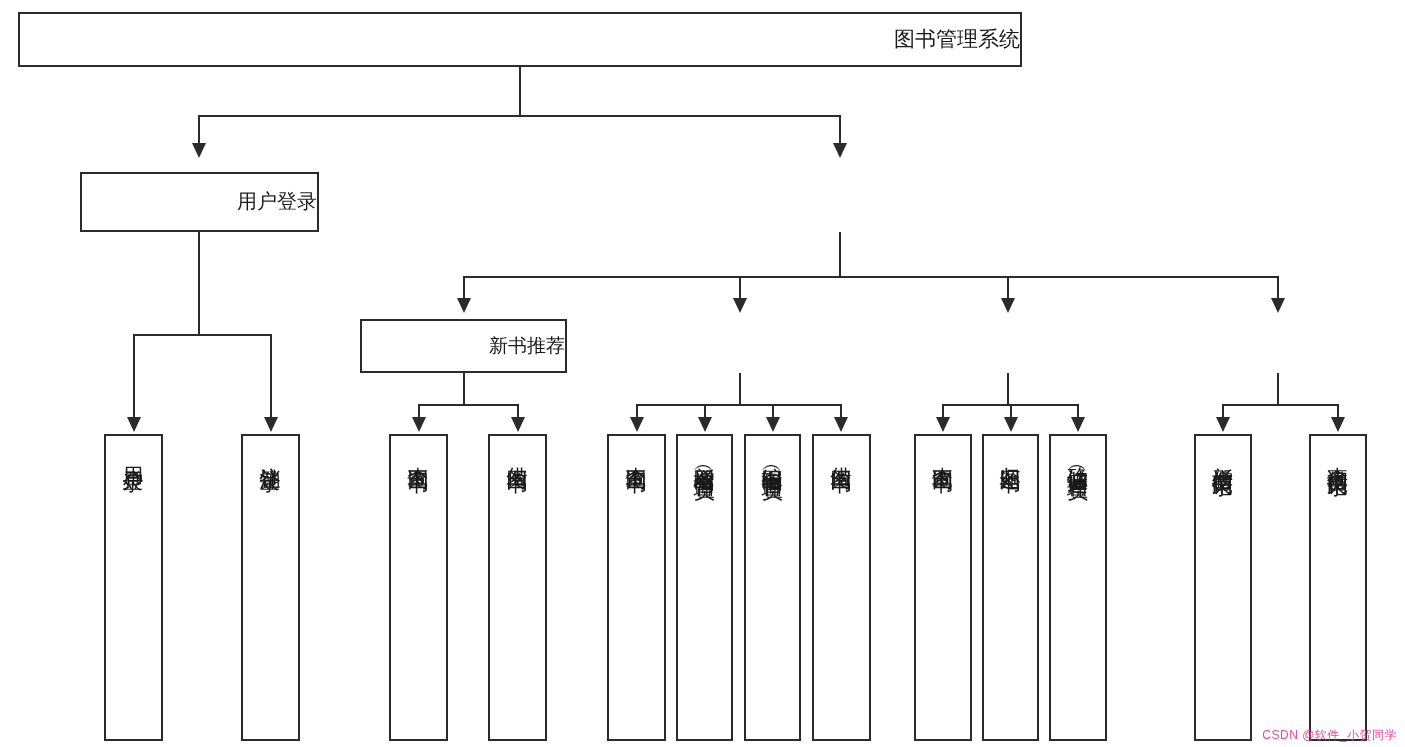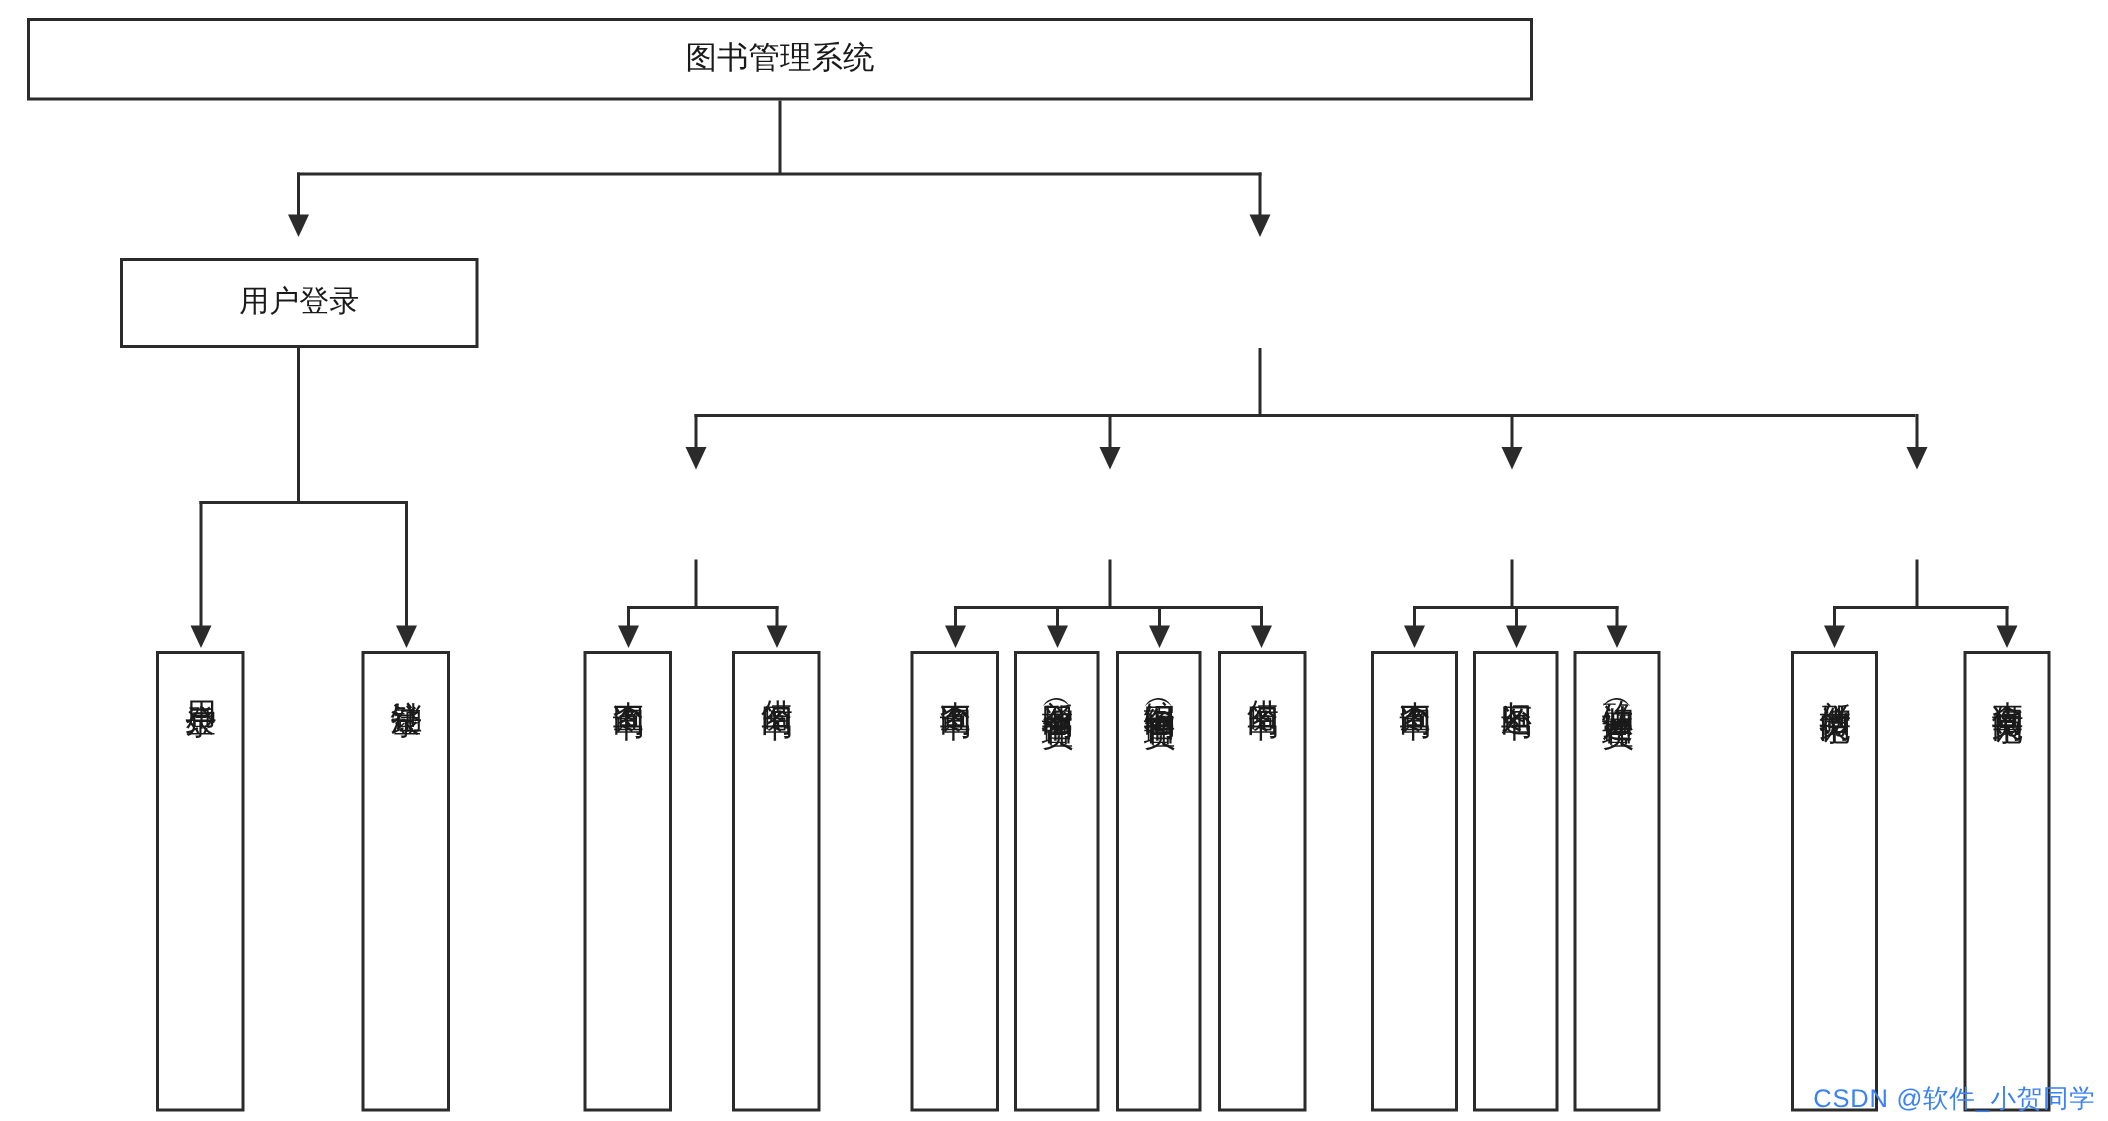--- a/index.html
+++ b/index.html
@@ -16,21 +16,21 @@
     overflow:hidden;
   }
   
   .node{
     position:absolute;
     box-sizing:border-box;
     background:#ffffff;
     border:2px solid #2b2b2b;
     display:flex;
     align-items:center;
-    justify-content:center;
+    justify-content:flex-end;
     color:#1a1a1a;
   }
   .node .lbl{
     display:block;
     text-align:center;
     line-height:1.18;
     white-space:pre;
   }
   
   .node.root{
@@ -68,22 +68,22 @@
     width:0;height:0;
     border-left:7px solid transparent;
     border-right:7px solid transparent;
     border-top:15px solid #2b2b2b;
   }
   
   #watermark{
     position:absolute;
     right:8px;
     bottom:3px;
-    font-size:17px;
-    color:#3b82f6;
+    font-size:12px;
+    color:#ec4899;
     letter-spacing:.5px;
     white-space:nowrap;
     user-select:none;
   }
 </style>
 </head>
 <body>
 
 <div id="canvas">
 
@@ -113,20 +113,23 @@
   <div class="ln h" style="left:463px; top:276px; width:814px;"></div>
   <div class="ln v" style="left:463px; top:276px; height:23px;"></div>
   <div class="arw" style="left:457px; top:298px;"></div>
   <div class="ln v" style="left:739px; top:276px; height:23px;"></div>
   <div class="arw" style="left:733px; top:298px;"></div>
   <div class="ln v" style="left:1007px; top:276px; height:23px;"></div>
   <div class="arw" style="left:1001px; top:298px;"></div>
   <div class="ln v" style="left:1277px; top:276px; height:23px;"></div>
   <div class="arw" style="left:1271px; top:298px;"></div>
 
+  <div class="node lvl3" style="left:360px; top:319px; width:207px;">
+    <span class="lbl">新书推荐</span>
+  </div>
 
   <div class="ln v" style="left:463px; top:373px; height:33px;"></div>
   <div class="ln h" style="left:418px; top:404px; width:101px;"></div>
   <div class="ln v" style="left:418px; top:404px; height:15px;"></div>
   <div class="arw" style="left:412px; top:417px;"></div>
   <div class="ln v" style="left:517px; top:404px; height:15px;"></div>
   <div class="arw" style="left:511px; top:417px;"></div>
 
   <div class="ln v" style="left:739px; top:373px; height:33px;"></div>
   <div class="ln h" style="left:636px; top:404px; width:206px;"></div>

